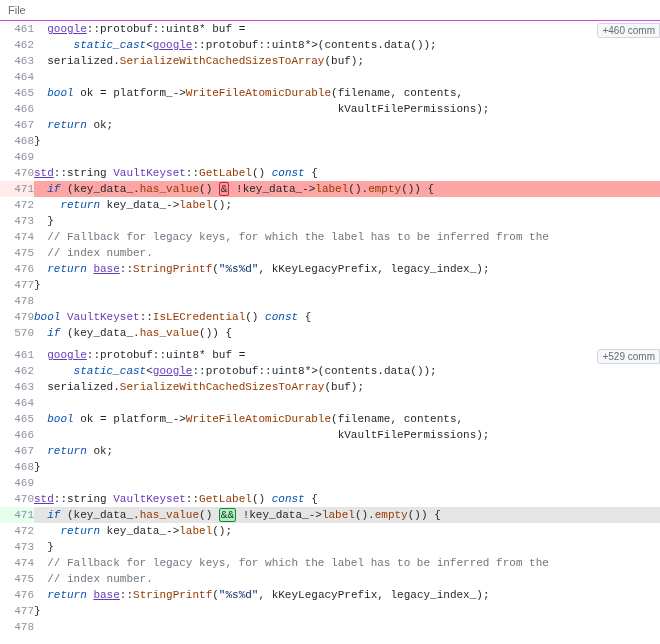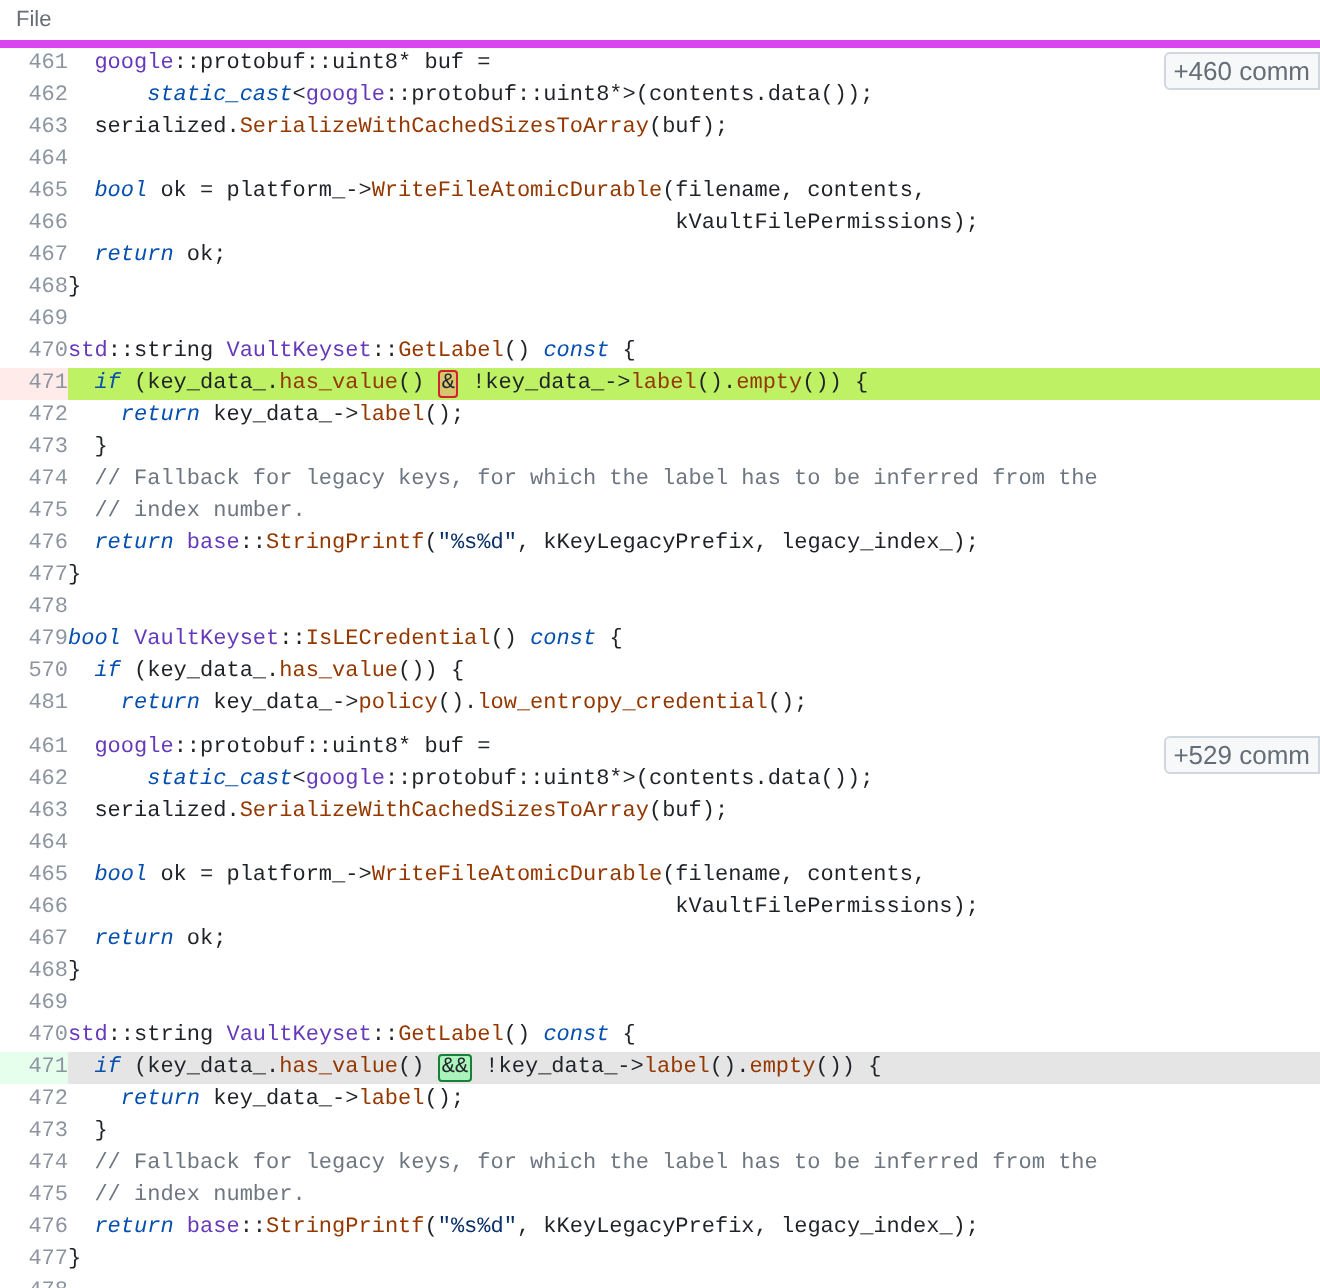--- a/index.html
+++ b/index.html
@@ -8,31 +8,31 @@
     font-family: Consolas, "Liberation Mono", Menlo, monospace;
     font-size: 11px;
     background: #fff;
     color: #1f2328;
     width: 660px;
   }
   .file-header {
     padding: 4px 8px;
     font-size: 11px;
     color: #656d76;
-    border-bottom: 4px solid #d946ef;
+    border-bottom: 1px solid #d946ef;
     font-family: -apple-system, "Segoe UI", sans-serif;
   }
   .diff-block {
     position: relative;
   }
   .expand-btn {
     position: absolute;
     top: 2px;
     right: 0;
-    font-size: 13px;
+    font-size: 10px;
     border: 1px solid #d0d7de;
     background: #f6f8fa;
     padding: 1px 4px;
     border-radius: 3px 0 0 3px;
     color: #656d76;
     font-family: -apple-system, "Segoe UI", sans-serif;
     cursor: pointer;
     z-index: 2;
   }
   .code-table {
@@ -56,37 +56,37 @@
     user-select: none;
     font-size: 11px;
     margin-left: 40px;
   }
   .code {
     padding-left: 6px;
     white-space: pre;
     font-size: 11px;
   }
   tr.del .lineno { background: #ffebe9; }
-  tr.del .code   { background: #bef264; }
+  tr.del .code   { background: #fca5a5; }
   tr.add .lineno { background: #e6ffec; }
   tr.add .code   { background: #e5e5e5; }
   .hl-del {
     background: #ff818266;
     border: 1px solid #cf222e;
     border-radius: 2px;
     padding: 0 1px;
   }
   .hl-add {
     background: #abf2bc;
     border: 1px solid #1a7f37;
     border-radius: 2px;
     padding: 0 1px;
   }
   .tok-type  { color: #6639ba; }
-  .tok-ns    { color: #6639ba; }
+  .tok-ns    { color: #6639ba; text-decoration: underline; }
   .tok-func  { color: #953800; }
   .tok-kw    { color: #0550ae; font-style: italic; }
   .tok-str   { color: #0a3069; }
   .tok-com   { color: #6e7781; text-align: center; }
   .blank-gap { height: 6px; }
 </style>
 </head>
 <body>
 
 <div class="file-header">
@@ -170,24 +170,20 @@
           <td class="code">&nbsp;</td>
         </tr>
         <tr>
           <td class="lineno">479</td>
           <td class="code"><span class="tok-kw">bool</span><span> </span><span class="tok-type">VaultKeyset</span><span>::</span><span class="tok-func">IsLECredential</span><span>() </span><span class="tok-kw">const</span><span> {</span></td>
         </tr>
         <tr>
           <td class="lineno">570</td>
           <td class="code"><span>  </span><span class="tok-kw">if</span><span> (key_data_.</span><span class="tok-func">has_value</span><span>()) {</span></td>
         </tr>
-        <tr>
-          <td class="lineno">481</td>
-          <td class="code"><span>    </span><span class="tok-kw">return</span><span> key_data_-&gt;</span><span class="tok-func">policy</span><span>().</span><span class="tok-func">low_entropy_credential</span><span>();</span></td>
-        </tr>
       </tbody>
   </table>
 </div>
 
 <div class="blank-gap"></div>
 
 <div class="diff-block">
   <button class="expand-btn">+529 comm</button>
   <table class="code-table">
     <tbody id="tbody-new">

